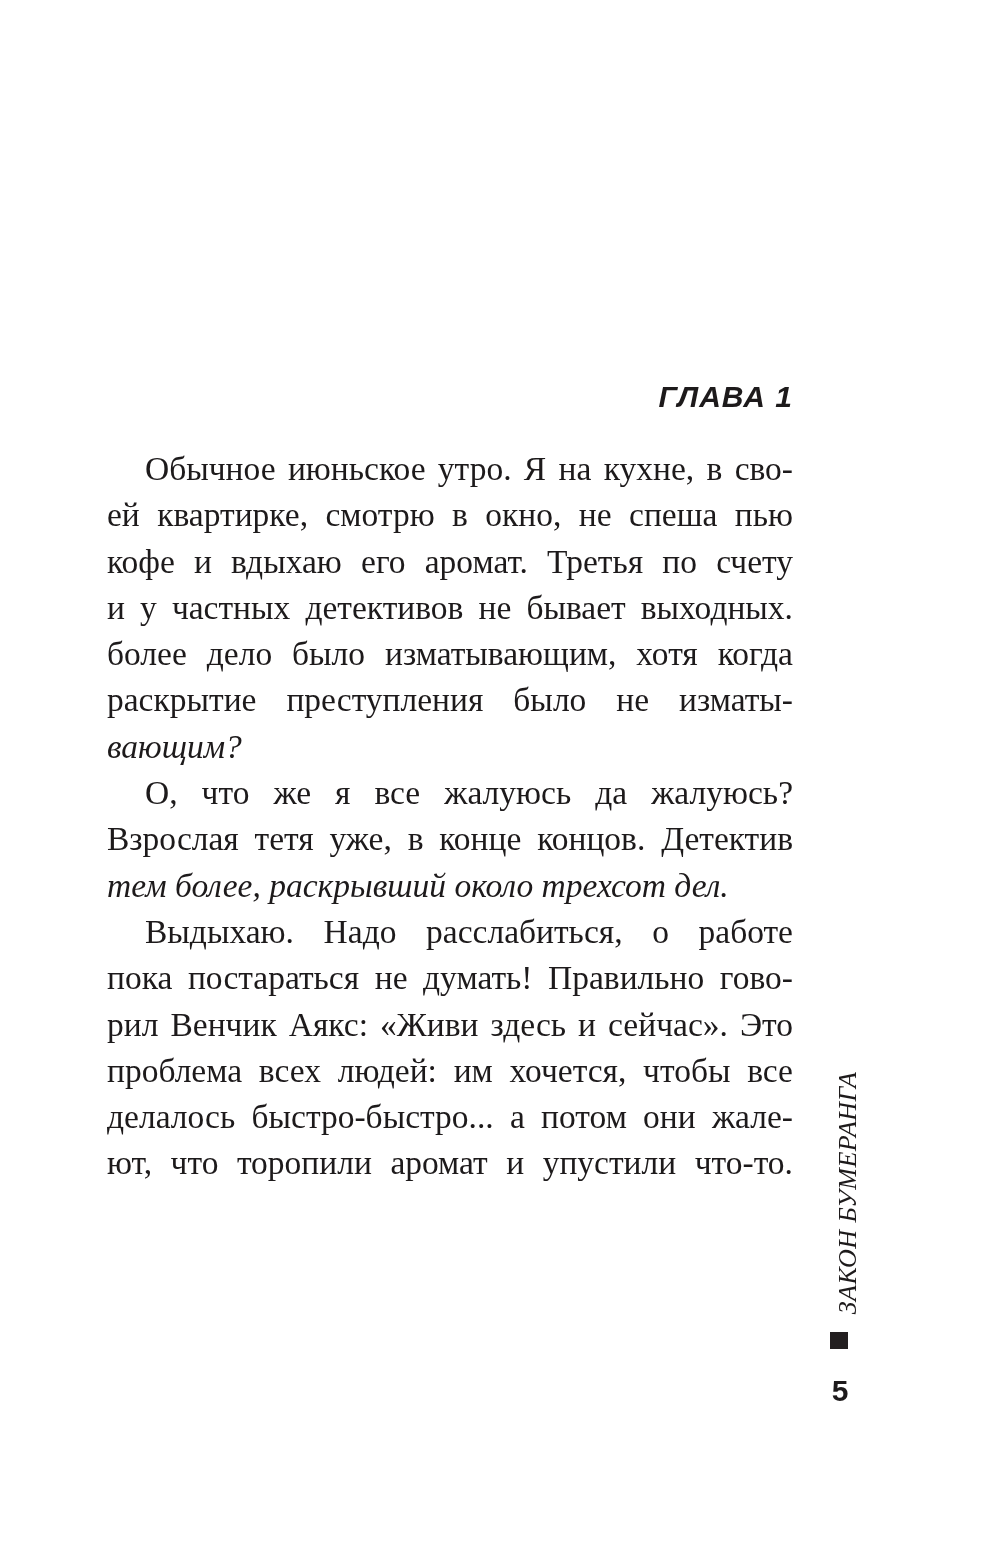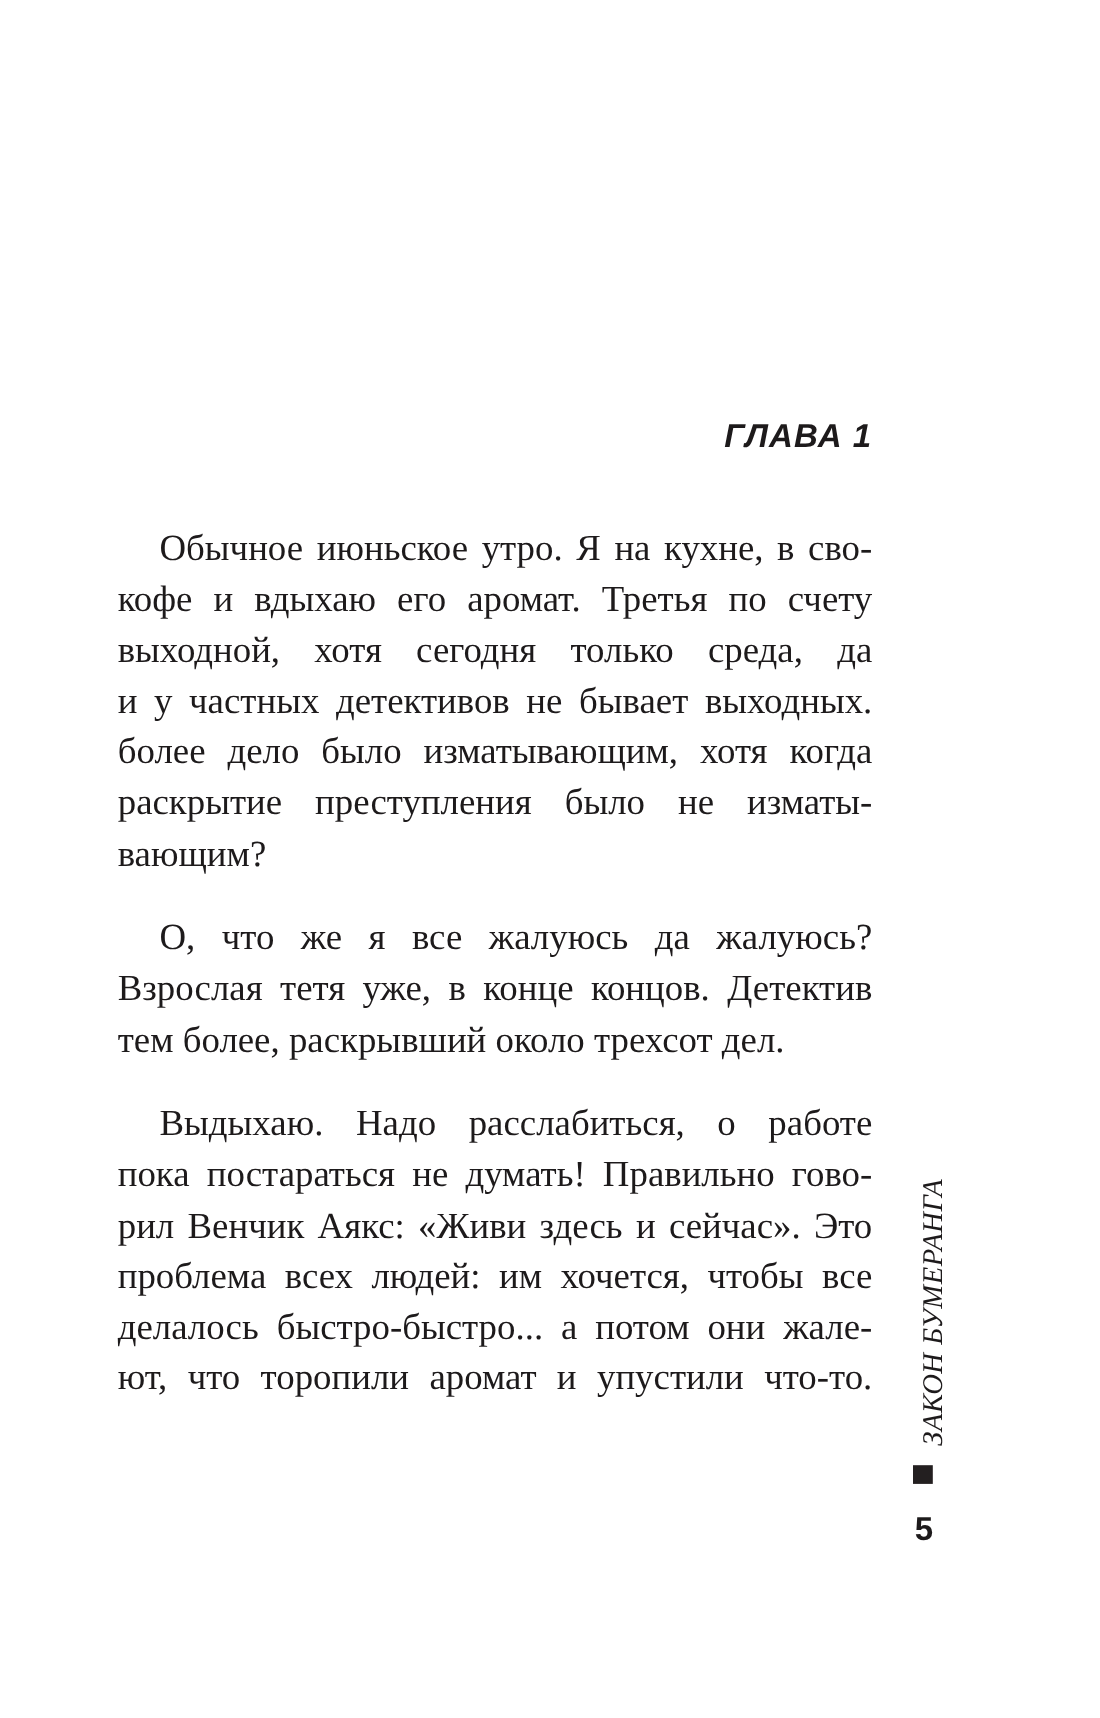--- a/index.html
+++ b/index.html
@@ -33,22 +33,22 @@
     width: 686px;
   }
   .line {
     height: 46.3px;
     line-height: 46.3px;
     font-size: 33.5px;
     text-align: justify;
     text-align-last: justify;
     white-space: normal;
   }
-  .line.indent { padding-left: 38px; margin-top: 30px; }
-  .line.end { text-align-last: left; }
+  .line.indent { padding-left: 38px; }
+  .line.end { text-align-last: left; font-style: italic; }
   .running-title {
     position: absolute;
     left: 723px;
     top: 1178px;
     width: 250px;
     height: 30px;
     line-height: 30px;
     transform: rotate(-90deg);
     transform-origin: center center;
     font-style: italic;
@@ -79,22 +79,22 @@
 </style>
 </head>
 <body>
 
 <div class="page">
 
   <div class="chapter-heading">ГЛАВА 1</div>
 
   <div class="textblock">
     <div class="line indent">Обычное июньское утро. Я на кухне, в сво-</div>
+    <div class="line">ей квартирке, смотрю в окно, не спеша пью</div>
     <div class="line">кофе и вдыхаю его аромат. Третья по счету</div>
-    <div class="line">выходной, хотя сегодня только среда, да</div>
     <div class="line">и у частных детективов не бывает выходных.</div>
     <div class="line">более дело было изматывающим, хотя когда</div>
     <div class="line">раскрытие преступления было не изматы-</div>
     <div class="line end">вающим?</div>
     <div class="line indent">О, что же я все жалуюсь да жалуюсь?</div>
     <div class="line">Взрослая тетя уже, в конце концов. Детектив</div>
     <div class="line end">тем более, раскрывший около трехсот дел.</div>
     <div class="line indent">Выдыхаю. Надо расслабиться, о работе</div>
     <div class="line">пока постараться не думать! Правильно гово-</div>
     <div class="line">рил Венчик Аякс: «Живи здесь и сейчас». Это</div>

